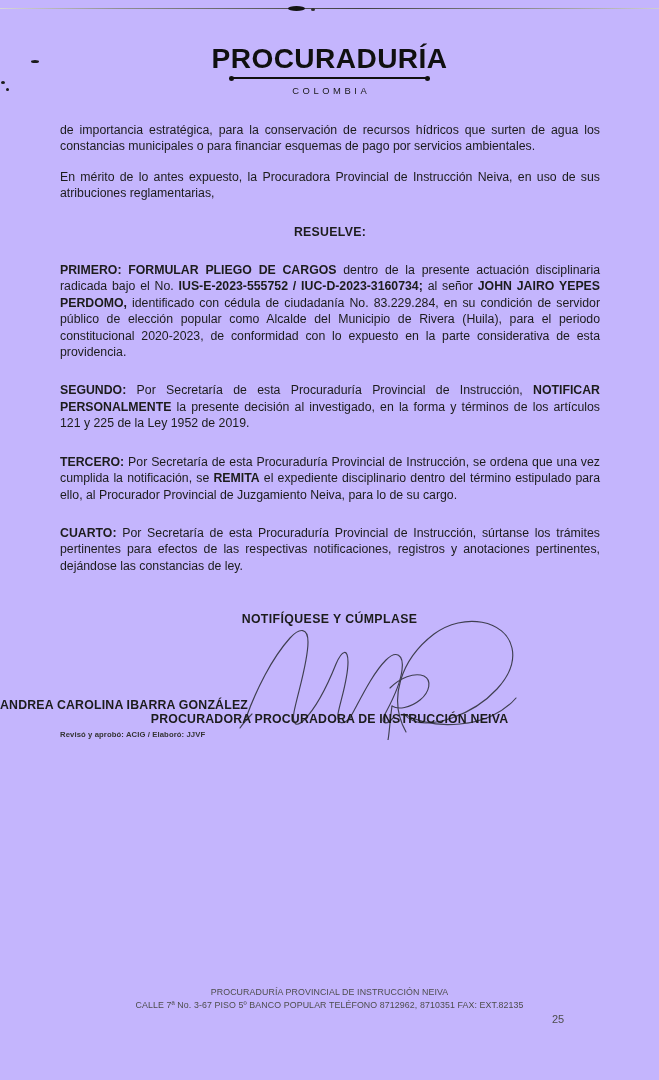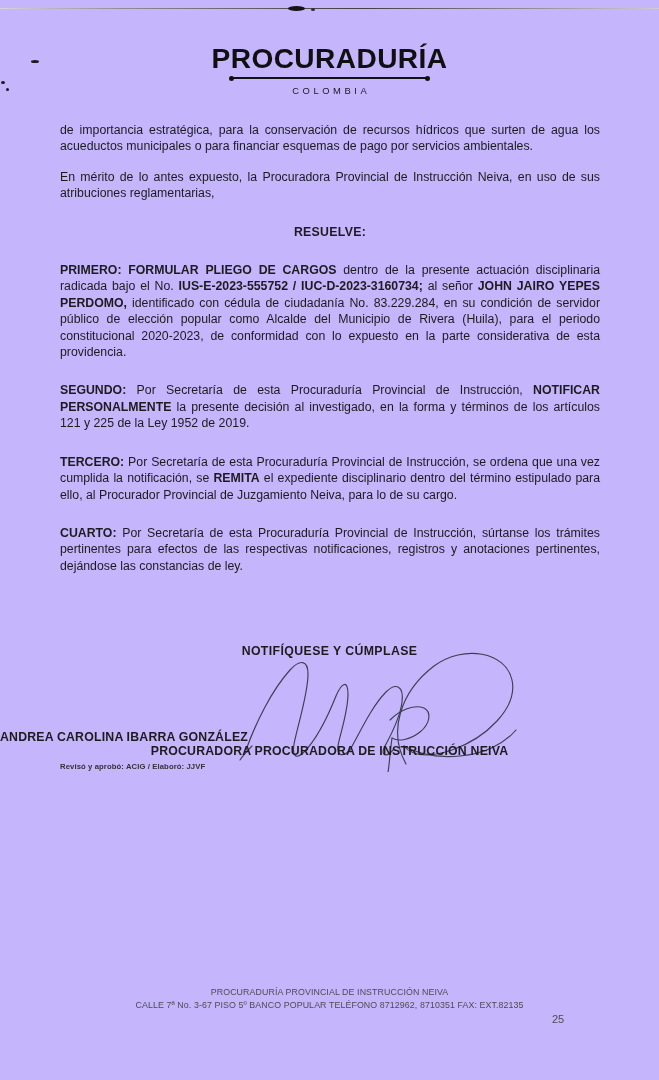--- a/index.html
+++ b/index.html
@@ -138,21 +138,21 @@
     text-align: center;
     font-weight: bold;
     letter-spacing: .3px;
   }
   .gap-lg { margin-bottom: 22px; }
 
   
   .signature-zone {
     position: absolute;
     left: 0;
-    top: 644px;
+    top: 612px;
     width: 541px;
     height: 130px;
   }
   .notifiquese {
     position: absolute;
     left: 0;
     top: 0;
     width: 659px;
     text-align: center;
     font-size: 12.3px;
@@ -246,21 +246,21 @@
     <div class="logo-line1">PROCURADURÍA</div>
     <div class="logo-rule-wrap">
       <div class="logo-rule-dot-l"></div>
       <div class="logo-rule"></div>
       <div class="logo-rule-dot-r"></div>
     </div>
     <div class="logo-line3">COLOMBIA</div>
   </div>
 
   <div class="body">
-    <p class="para">de importancia estratégica, para la conservación de recursos hídricos que surten de agua los acueductos municipales o para financiar esquemas de pago por servicios ambientales.</p>
+    <p class="para">de importancia estratégica, para la conservación de recursos hídricos que surten de agua los constancias municipales o para financiar esquemas de pago por servicios ambientales.</p>
     <p class="para gap-lg">En mérito de lo antes expuesto, la Procuradora Provincial de Instrucción Neiva, en uso de sus atribuciones reglamentarias,</p>
     <p class="para centered gap-lg">RESUELVE:</p>
     <p class="para gap-lg"><b>PRIMERO: FORMULAR PLIEGO DE CARGOS</b> dentro de la presente actuación disciplinaria radicada bajo el No. <b>IUS-E-2023-555752 / IUC-D-2023-3160734;</b> al señor <b>JOHN JAIRO YEPES PERDOMO,</b> identificado con cédula de ciudadanía No. 83.229.284, en su condición de servidor público de elección popular como Alcalde del Municipio de Rivera (Huila), para el periodo constitucional 2020-2023, de conformidad con lo expuesto en la parte considerativa de esta providencia.</p>
     <p class="para gap-lg"><b>SEGUNDO:</b> Por Secretaría de esta Procuraduría Provincial de Instrucción, <b>NOTIFICAR PERSONALMENTE</b> la presente decisión al investigado, en la forma y términos de los artículos 121 y 225 de la Ley 1952 de 2019.</p>
     <p class="para gap-lg"><b>TERCERO:</b> Por Secretaría de esta Procuraduría Provincial de Instrucción, se ordena que una vez cumplida la notificación, se <b>REMITA</b> el expediente disciplinario dentro del término estipulado para ello, al Procurador Provincial de Juzgamiento Neiva, para lo de su cargo.</p>
     <p class="para gap-lg"><b>CUARTO:</b> Por Secretaría de esta Procuraduría Provincial de Instrucción, súrtanse los trámites pertinentes para efectos de las respectivas notificaciones, registros y anotaciones pertinentes, dejándose las constancias de ley.</p>
   </div>
 
   <div class="signature-zone">
     <div class="notifiquese">NOTIFÍQUESE Y CÚMPLASE</div>

